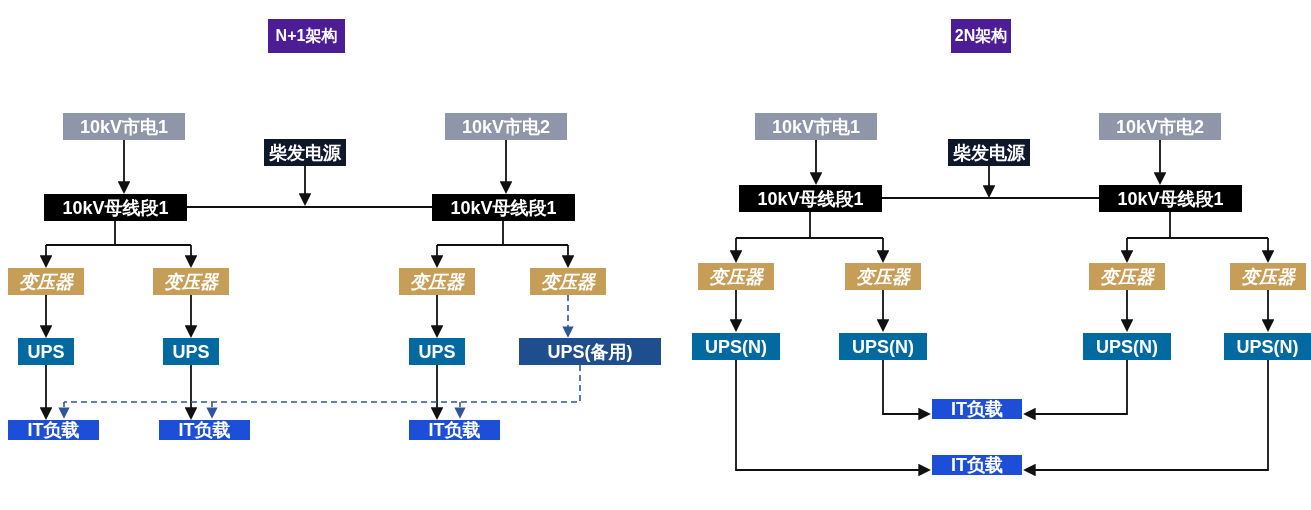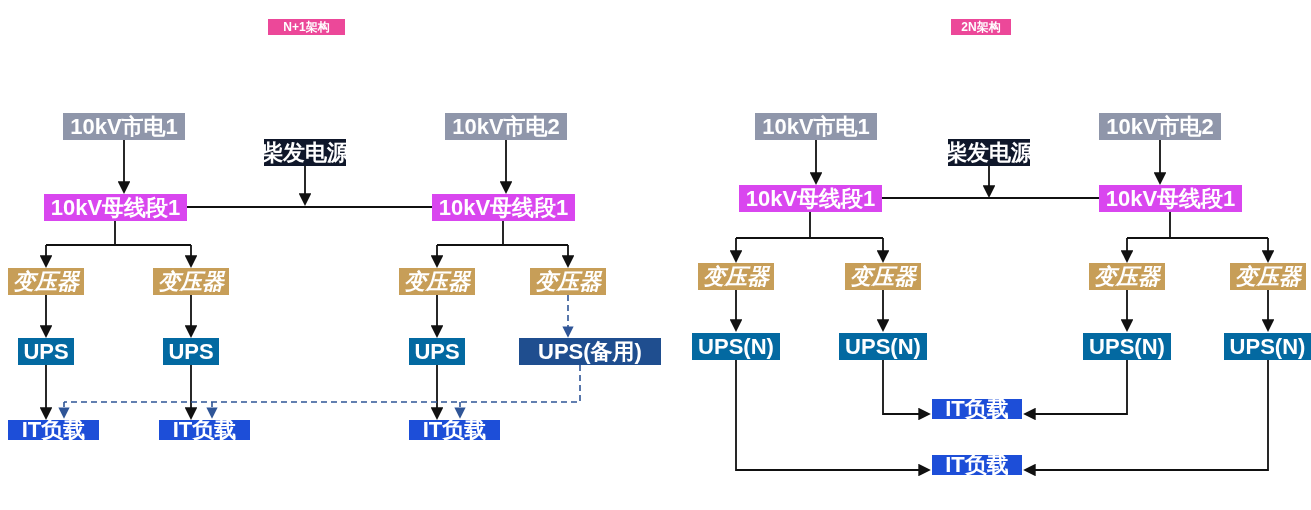--- a/index.html
+++ b/index.html
@@ -12,27 +12,27 @@
     overflow: hidden;
   }
   .node {
     position: absolute;
     height: 27px;
     display: flex;
     align-items: center;
     justify-content: center;
     color: #ffffff;
     font-weight: bold;
-    font-size: 22px;
+    font-size: 18px;
     white-space: nowrap;
     line-height: 1;
   }
-  .title  { background: #ec4899; height: 16px; font-size: 12px; }
+  .title  { background: #4c1d95; height: 34px; font-size: 16px; }
   .util   { background: #8F96AA; }
-  .bus    { background: #d946ef; }
+  .bus    { background: #000000; }
   .diesel { background: #0f172a; }
   .xfmr   { background: #C79E58; font-style: italic; }
   .ups    { background: #0369a1; }
   .ups-backup { background: #1F4E8F; }
   .it     { background: #1d4ed8; height: 20px; }
   svg.wires {
     position: absolute;
     left: 0; top: 0;
     width: 1311px; height: 510px;
     pointer-events: none;

